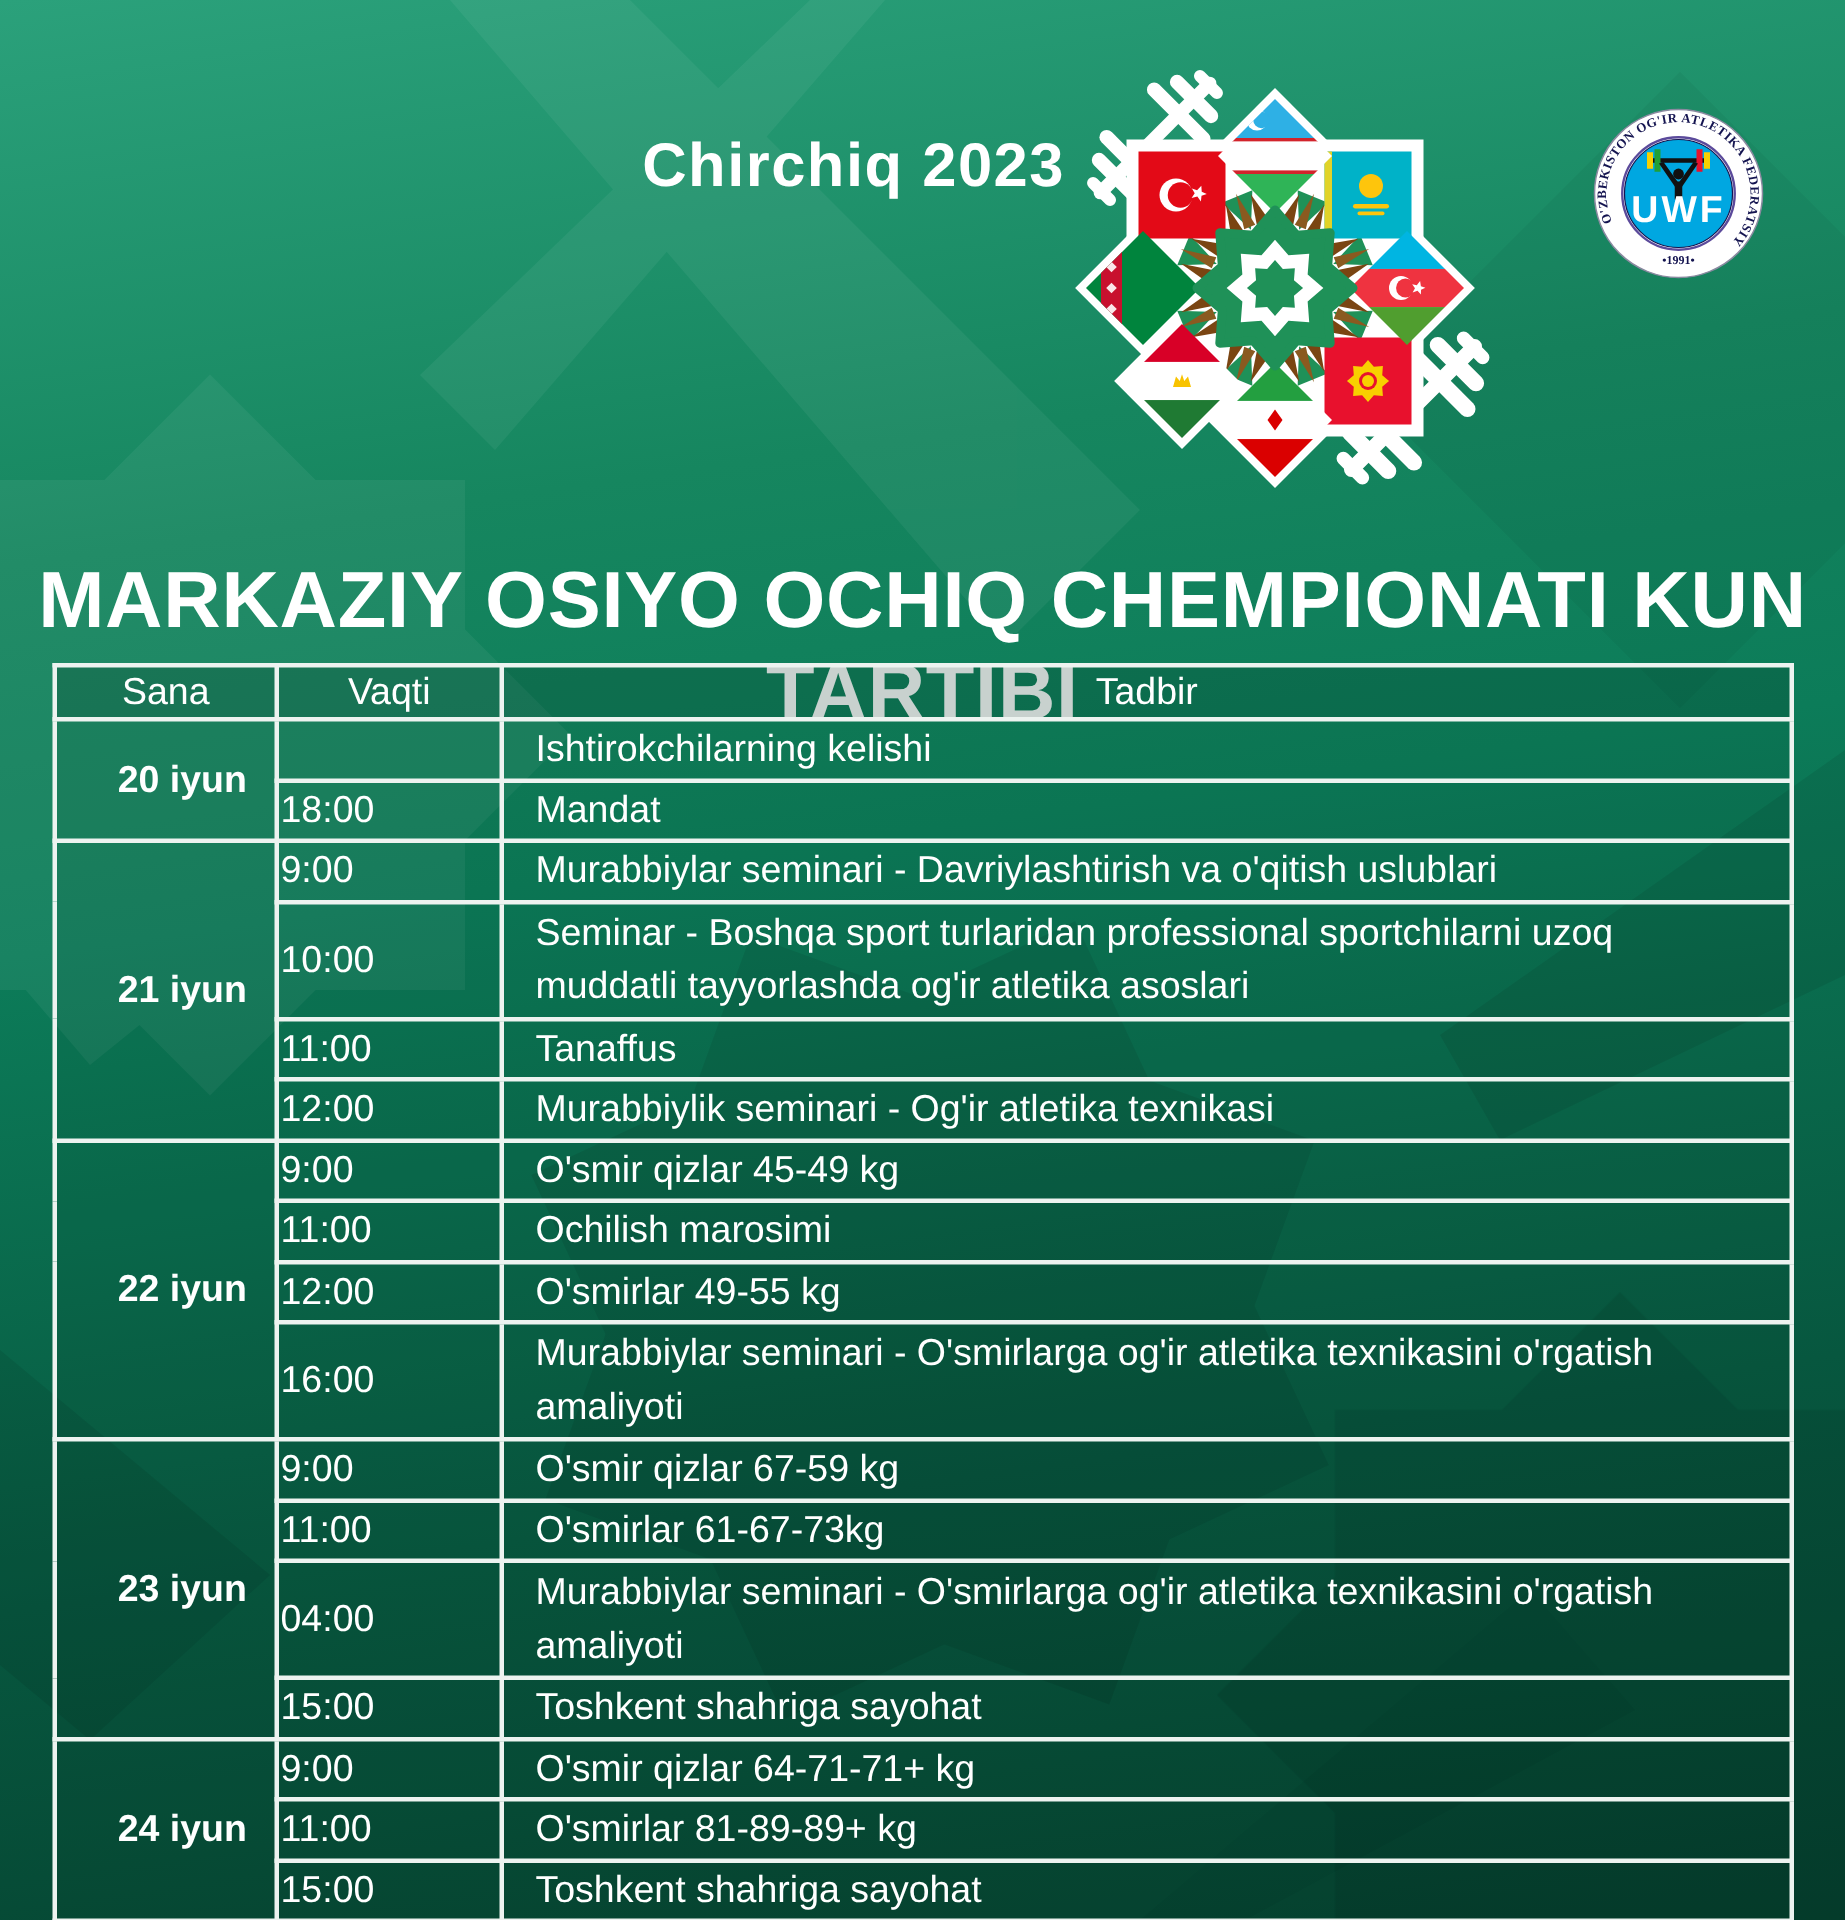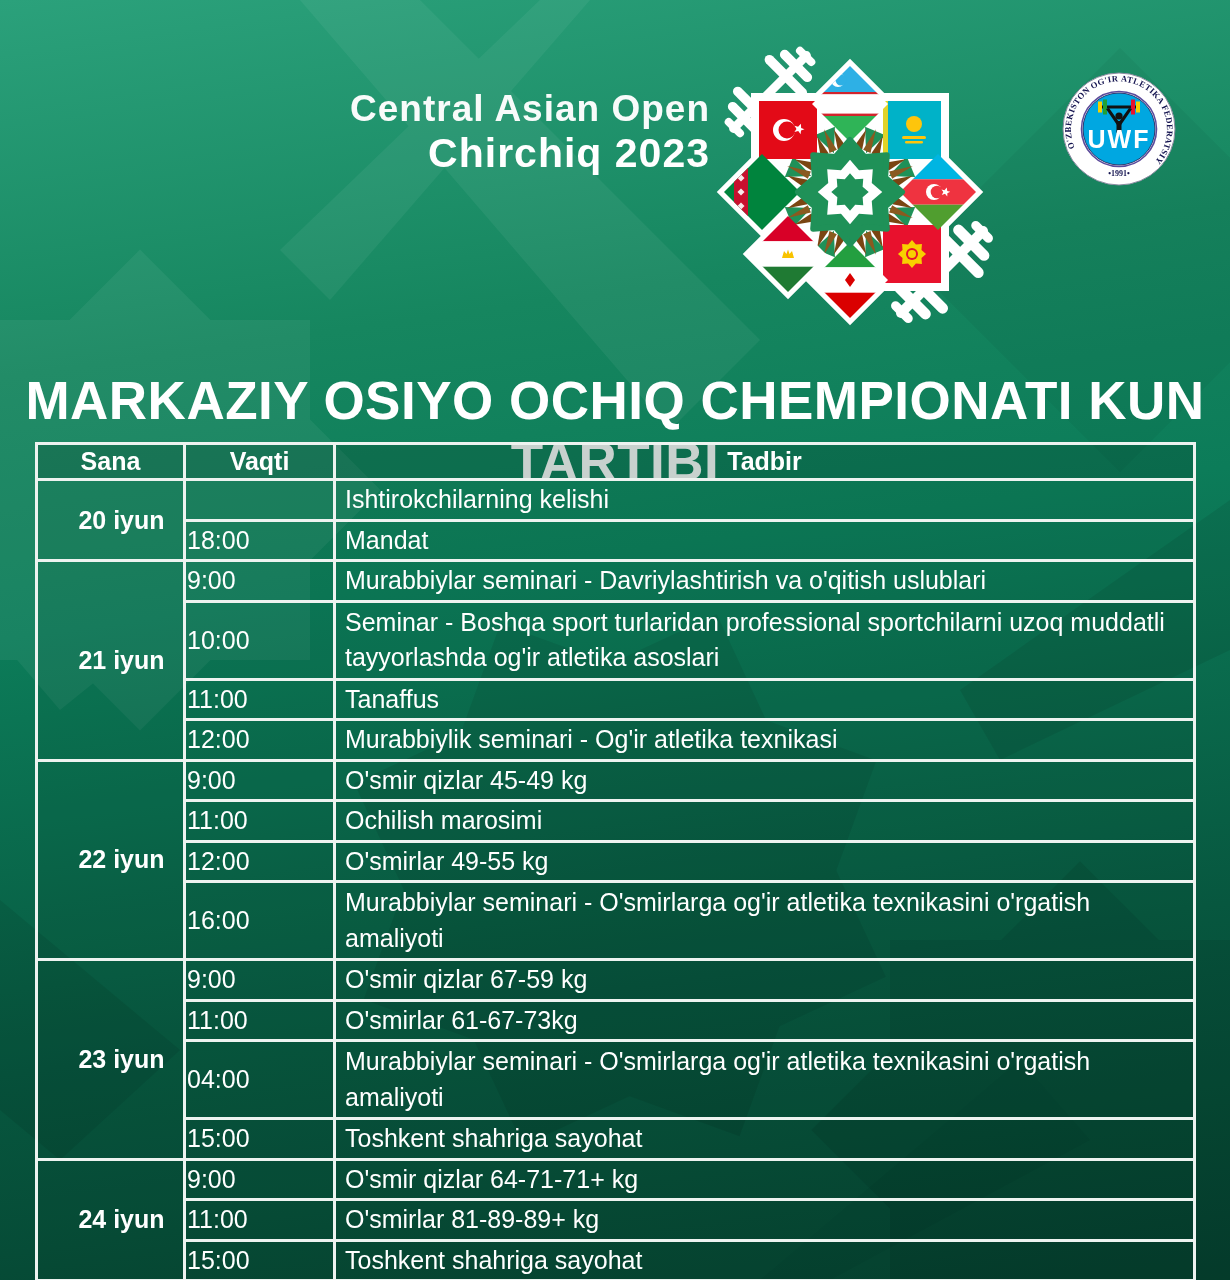--- a/index.html
+++ b/index.html
@@ -20,26 +20,26 @@
   .page-title{
     position:absolute;top:370px;left:0;width:100%;text-align:center;
     font-size:53px;font-weight:bold;letter-spacing:.5px;margin:0;
   }
   .schedule-wrap{position:absolute;left:35px;top:442px;width:1161px;}
   table.schedule{
     border-collapse:collapse;width:100%;table-layout:fixed;
     font-size:25px;color:#fff;
   }
   .schedule th,.schedule td{border:3px solid #EDF3F0;vertical-align:middle;}
-  .schedule th{height:33px;font-weight:bold;background:rgba(3,44,30,.22);text-align:center;padding:0;}
+  .schedule th{height:33px;font-weight:normal;background:rgba(3,44,30,.22);text-align:center;padding:0;}
   .schedule td{height:35px;background:rgba(6,54,38,.10);}
   .schedule tr.tall td{height:73px;}
   td.c-date{text-align:center;font-weight:bold;padding-left:23px;}
   td.c-time{text-align:left;}
-  td.c-event{text-align:left;padding:1px 9px;line-height:1.42;}
+  td.c-event{text-align:left;padding:1px 21px;line-height:1.42;}
 </style>
 </head>
 <body>
 
 <svg id="bg-pattern" width="1230" height="1280" viewBox="0 0 1230 1280">
   <g fill="#ffffff" opacity="0.05">
     <g transform="translate(140,490)">
       <rect x="-170" y="-170" width="340" height="340"></rect>
       <rect x="-170" y="-170" width="340" height="340" transform="rotate(45)"></rect>
     </g>
@@ -61,21 +61,20 @@
   </g>
   <g fill="#000000" opacity="0.04">
     <g transform="translate(1120,260)">
       <rect x="-150" y="-150" width="300" height="300" transform="rotate(45)"></rect>
     </g>
     <polygon points="760,1280 1020,1060 1090,1140 830,1280"></polygon>
   </g>
 </svg>
 
 <div class="header-text">
-  <div class="ht-line1">Central Asian Open</div>
   <div class="ht-line4">Chirchiq 2023</div>
 </div>
 
 <svg id="emblem" width="320" height="312" viewBox="0 0 320 312">
   <defs>
     <clipPath id="dclip" clipPathUnits="userSpaceOnUse">
       <polygon points="0,-38 38,0 0,38 -38,0"></polygon>
     </clipPath>
     <polygon id="star8" points="0,-52 14.5,-35.1 36.8,-36.8 35.1,-14.5 52,0 35.1,14.5 36.8,36.8 14.5,35.1 0,52 -14.5,35.1 -36.8,36.8 -35.1,14.5 -52,0 -35.1,-14.5 -36.8,-36.8 -14.5,-35.1"></polygon>
     <polygon id="star5" points="0,-5 1.5,-1.6 4.8,-1.5 2.2,0.7 3,4 0,2 -3,4 -2.2,0.7 -4.8,-1.5 -1.5,-1.6"></polygon>

